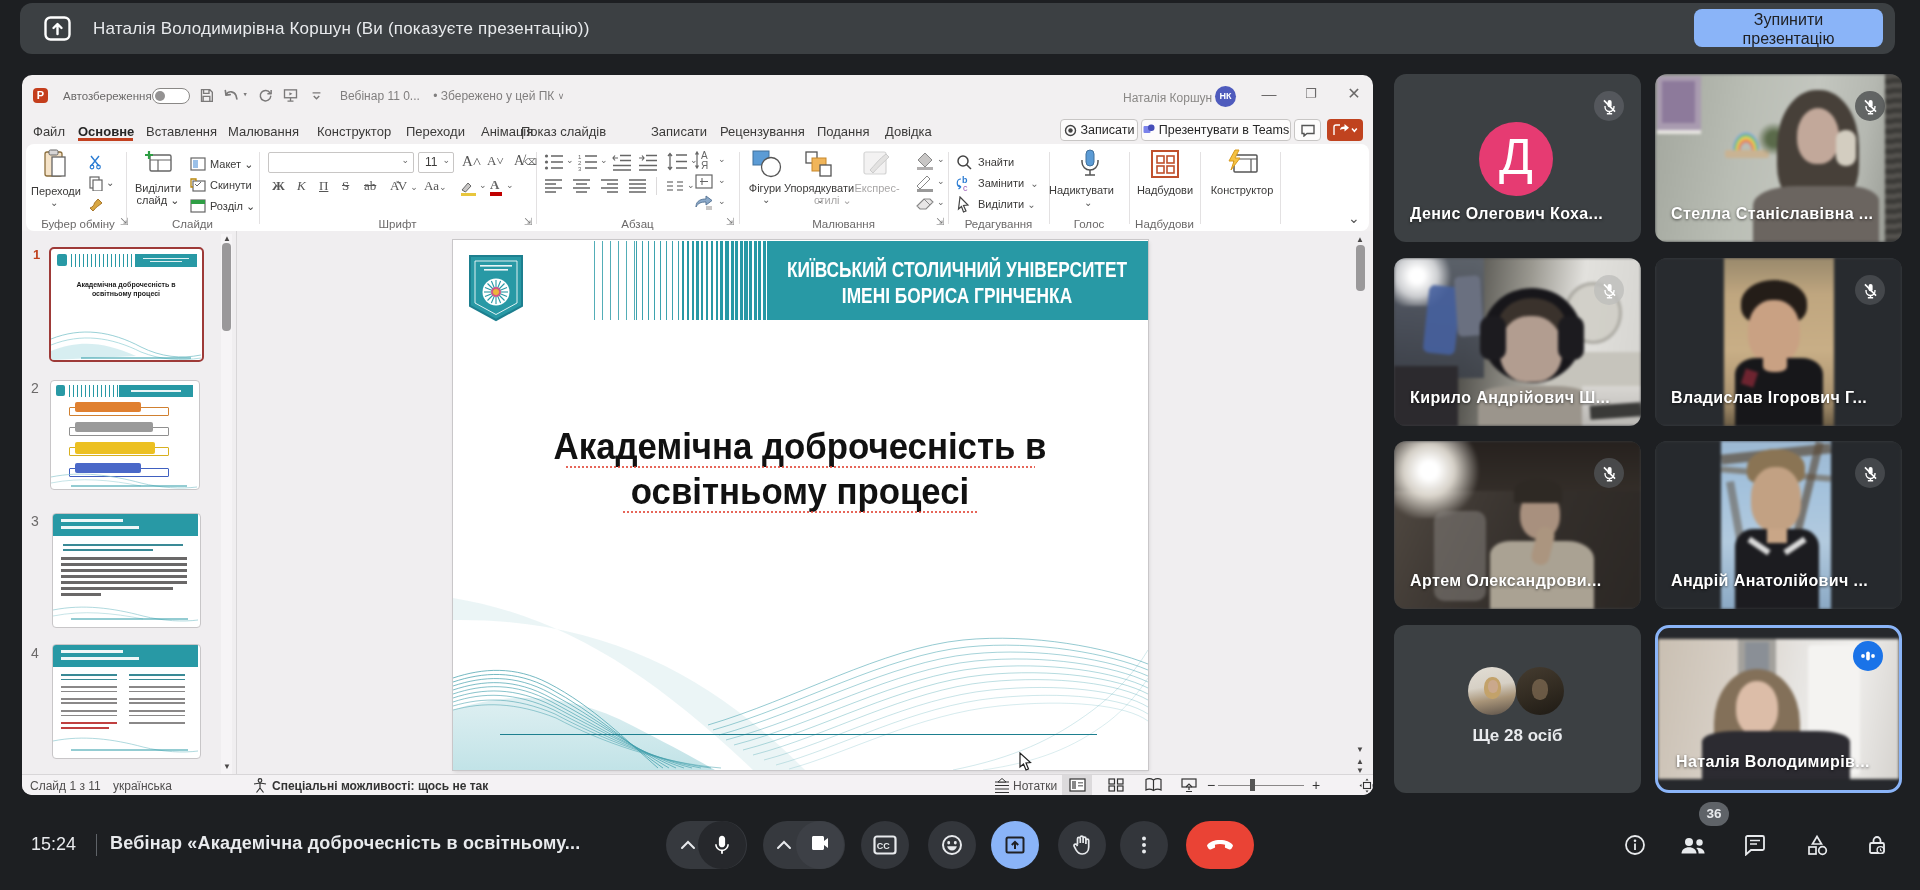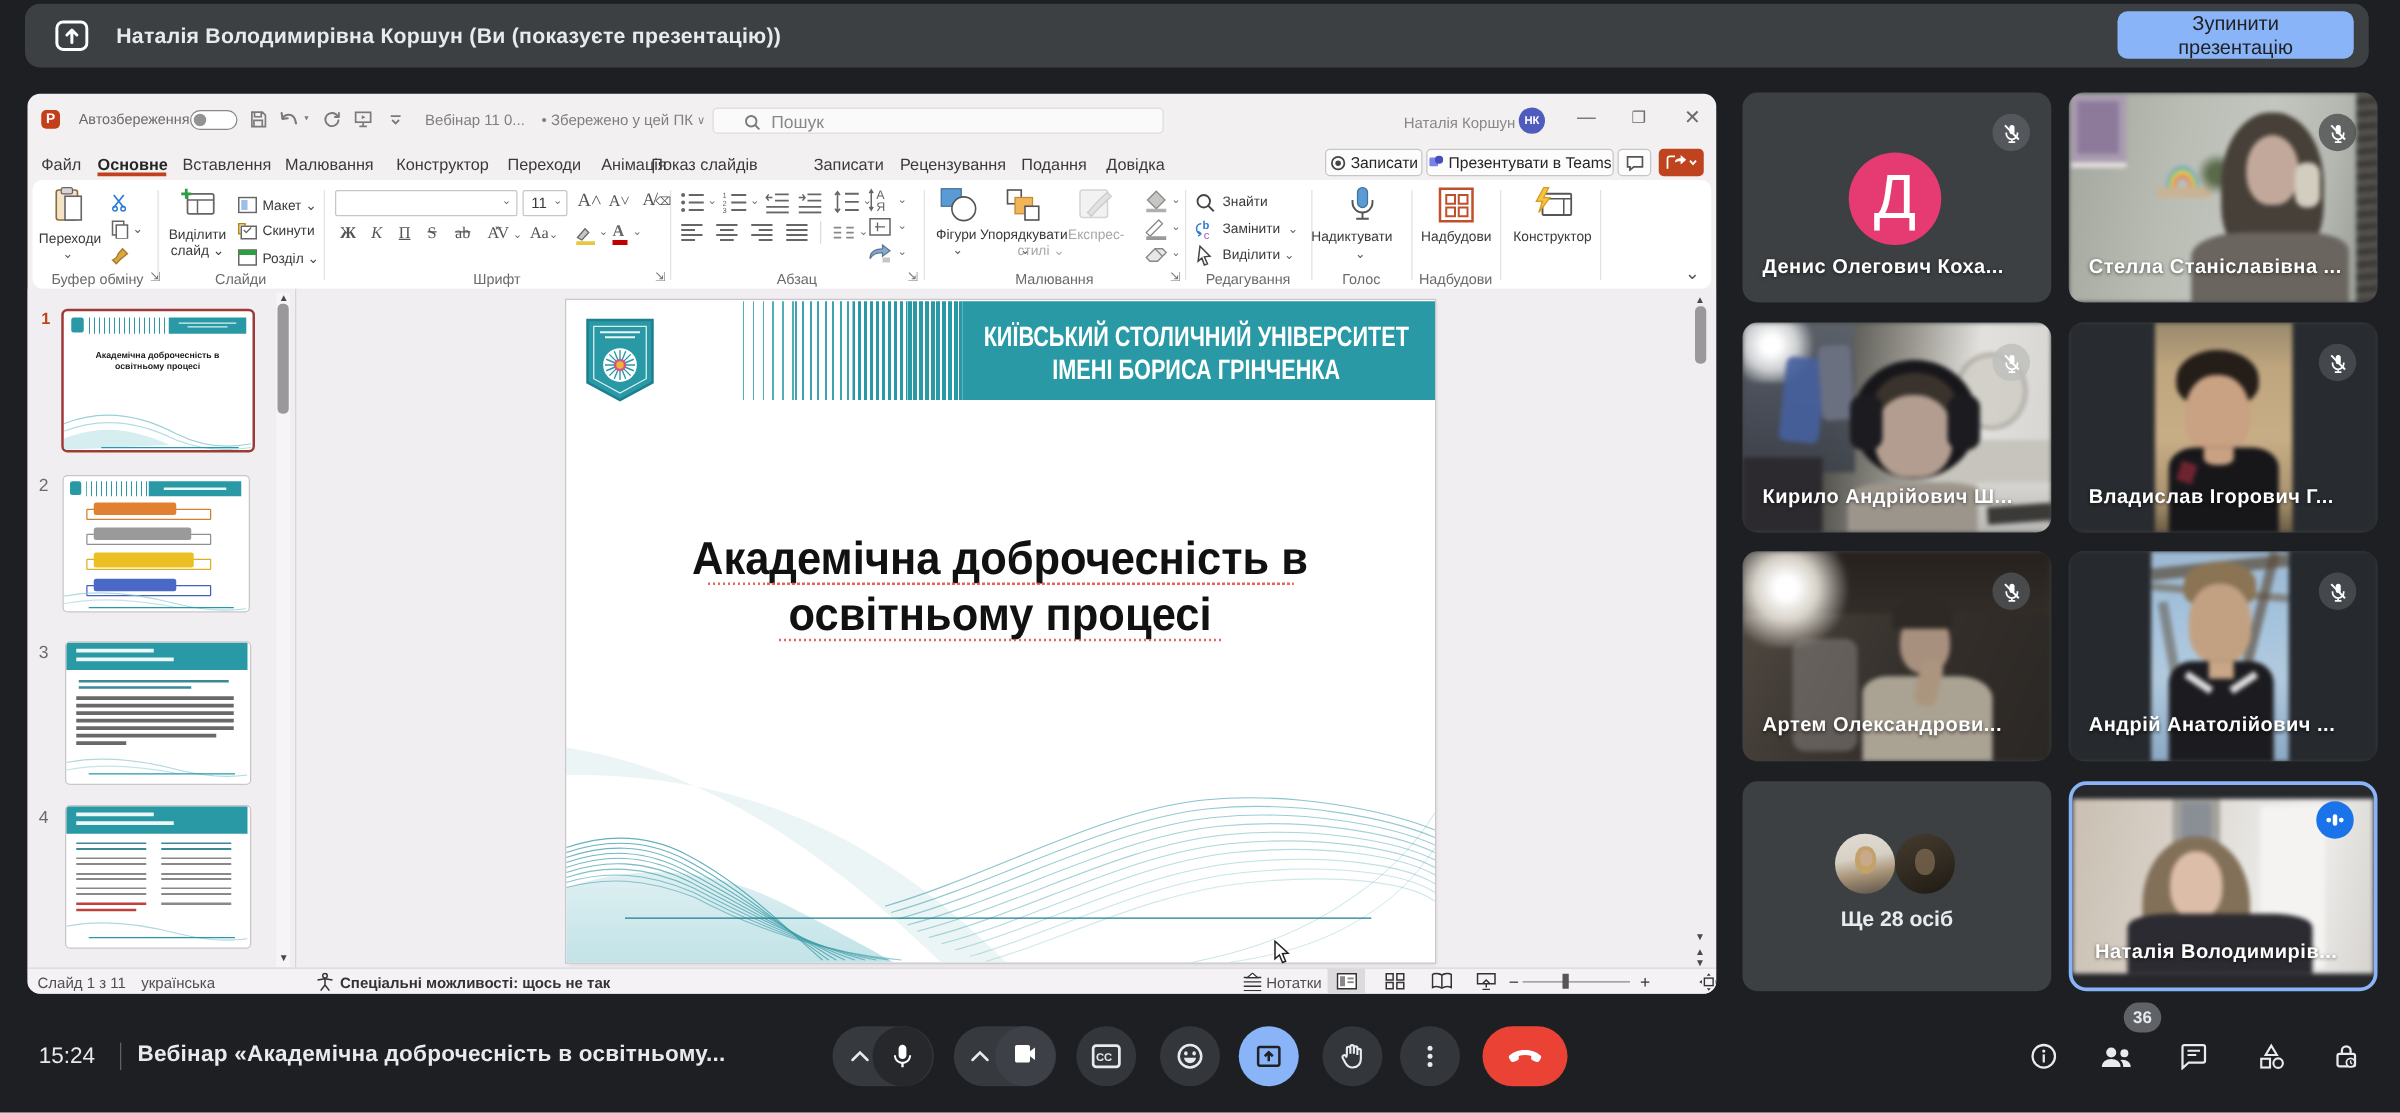--- a/index.html
+++ b/index.html
@@ -1,21 +1,21 @@
 <!DOCTYPE html>
 <html><head>
 <meta charset="utf-8">
 <style>
 *{margin:0;padding:0;box-sizing:border-box}
 html,body{width:1920px;height:890px;overflow:hidden}
 body{background:#1d1f22;font-family:"Liberation Sans",sans-serif;position:relative}
 .abs{position:absolute}
 
 #banner{left:20px;top:3px;width:1875px;height:51px;background:#3c4043;border-radius:12px}
-#banner .btxt{left:73px;top:16px;font-size:17px;color:#e8eaed;font-weight:bold;letter-spacing:.2px}
+#banner .btxt{left:73px;top:16px;font-size:17px;color:#e8eaed;font-weight:normal;letter-spacing:.2px}
 
 #stopbtn{left:1694px;top:9px;width:189px;height:38px;background:#8ab4f8;border-radius:8px;color:#202124;font-size:16px;text-align:center;line-height:19px;padding-top:1px}
 
 #ppt{left:22px;top:75px;width:1351px;height:720px;background:#f2f0f1;border-radius:10px;overflow:hidden}
 
 .g13{font-size:12px;color:#6b6969}
 
 .tab{top:49px;font-size:13px;color:#3b3a39}
 .rbtn{top:44px;height:22px;border:1px solid #c8c6c5;border-radius:4px;background:#fdfcfc;font-size:12.5px;color:#262626;display:flex;align-items:center;justify-content:center;white-space:nowrap}
 #ribbon{left:4px;top:69px;width:1343px;height:87px;background:#fff;border-radius:8px}
@@ -78,27 +78,20 @@
   <svg class="abs" style="left:261px;top:13px" width="15" height="15" viewBox="0 0 20 20">
       <rect x="2" y="2.5" width="16" height="10.5" fill="none" stroke="#7b7979" stroke-width="1.8"></rect>
       <path d="M10 13 V16.5 M6 17.5 H14" fill="none" stroke="#7b7979" stroke-width="1.8"></path>
       <path d="M8.5 5.5 l4 2.2 l-4 2.2 z" fill="#7b7979"></path>
     </svg>
   <svg class="abs" style="left:289px;top:16px" width="11" height="10" viewBox="0 0 14 12">
       <path d="M2 2 H12" stroke="#7b7979" stroke-width="1.8"></path>
       <path d="M3.5 6 L7 9.5 L10.5 6" fill="none" stroke="#7b7979" stroke-width="1.8"></path>
     </svg>
   <div class="abs g13" style="left:318px;top:14px;color:#807e7e">Вебінар 11 0...&nbsp;&nbsp;&nbsp; • Збережено у цей ПК <span style="font-size:9px;position:relative;top:-1px">∨</span></div>
-  <div class="abs" style="left:548px;top:11px;width:361px;height:21px;background:#fbfafa;border:1px solid #dddbdb;border-radius:4px">
-    <svg class="abs" style="left:24px;top:3.5px" width="14" height="14" viewBox="0 0 14 14">
-        <circle cx="6" cy="6" r="4.2" fill="none" stroke="#7b7979" stroke-width="1.5"></circle>
-        <path d="M9.2 9.2 L12.5 12.5" stroke="#7b7979" stroke-width="1.5"></path>
-      </svg>
-    <div class="abs" style="left:46px;top:2px;font-size:14px;color:#8a8886">Пошук</div>
-  </div>
   <div class="abs" style="left:1101px;top:16px;font-size:12px;color:#8a8886">Наталія Коршун</div>
   <div class="abs" style="left:1193px;top:11px;width:21px;height:21px;border-radius:50%;background:#4f5bbd;color:#fff;font-size:9px;font-weight:bold;text-align:center;line-height:21px">НК</div>
   <div class="abs" style="left:1236px;top:10px;width:22px;color:#6b6969;font-size:15px;text-align:center">—</div>
   <div class="abs" style="left:1278px;top:11px;width:22px;color:#6b6969;font-size:13px;text-align:center">❐</div>
   <div class="abs" style="left:1321px;top:9px;width:22px;color:#6b6969;font-size:16px;text-align:center">✕</div>
 
   <div class="abs tab" style="left:11px">Файл</div>
   <div class="abs tab" style="left:56px;font-weight:bold;color:#262626">Основне</div>
   <div class="abs" style="left:56px;top:63px;width:55px;height:2.5px;background:#c2401f"></div>
   <div class="abs tab" style="left:124px">Вставлення</div>

